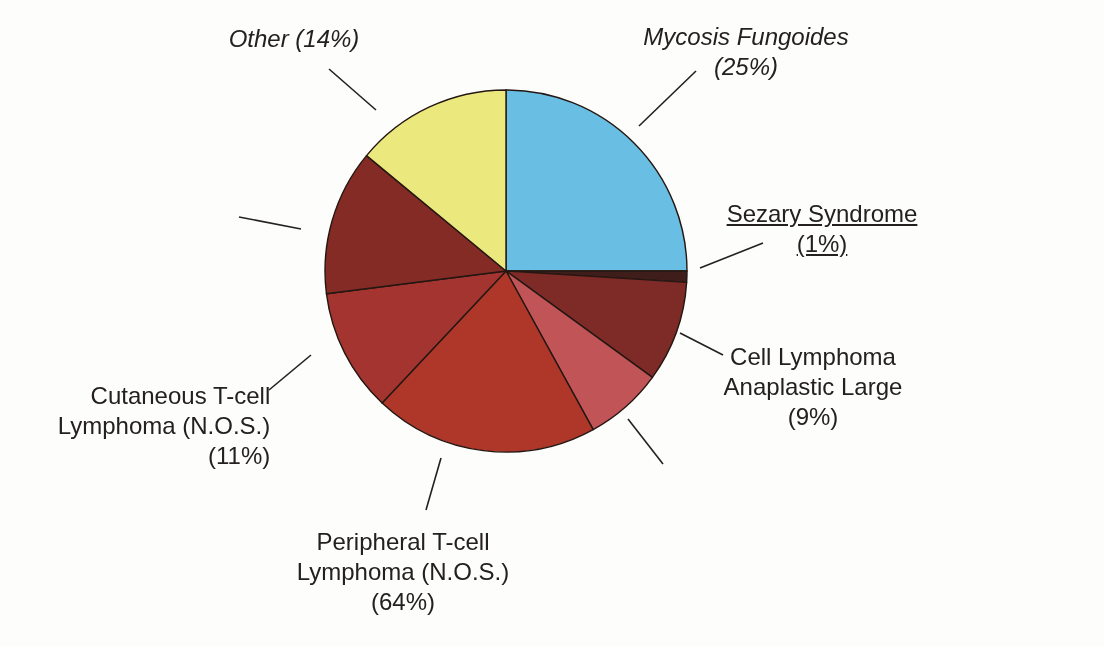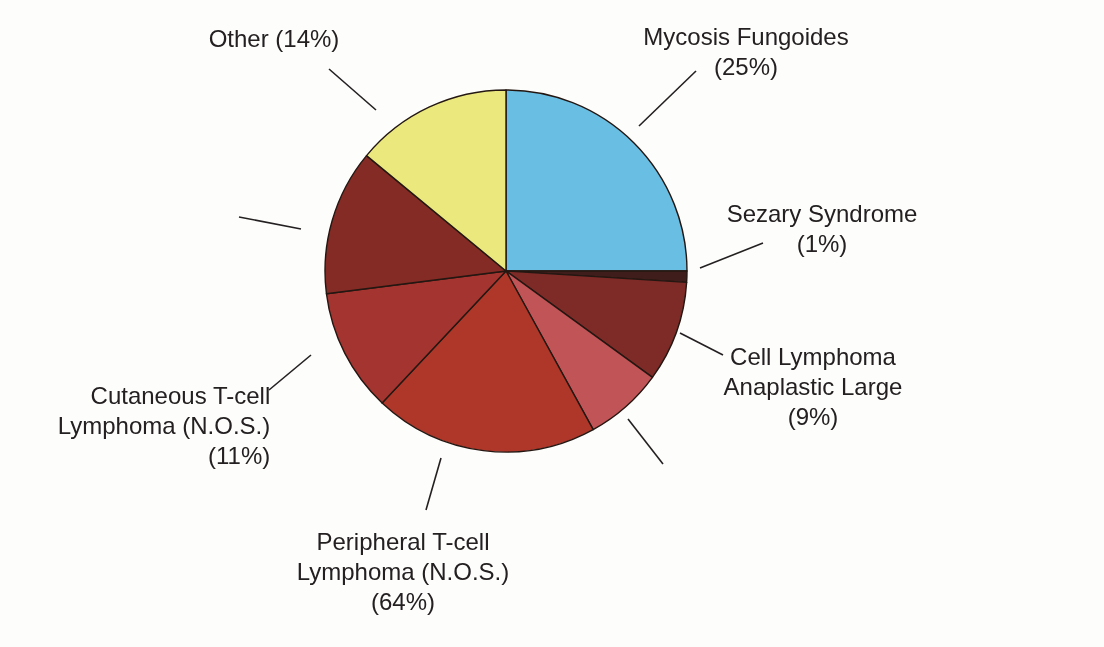--- a/index.html
+++ b/index.html
@@ -22,28 +22,28 @@
   }
   .lbl {
     position: absolute;
     transform: translateX(-50%);
     text-align: center;
     font-size: 24px;
     line-height: 30px;
     color: #242021;
     white-space: nowrap;
   }
-  .lbl-mycosis     { left: 746px; top: 22px; }
-  .lbl-sezary      { left: 822px; top: 199px; }
+  .lbl-mycosis     { left: 746px; top: 22px; font-style: italic; }
+  .lbl-sezary      { left: 822px; top: 199px; text-decoration: underline; }
   .lbl-anaplastic  { left: 813px; top: 342px; }
   .lbl-angio       { left: 756px; top: 485px; }
   .lbl-peripheral  { left: 403px; top: 527px; }
   .lbl-cutaneous   { left: 164px; top: 381px; text-align: right; }
   .lbl-adult       { left: 166px; top: 137px; }
-  .lbl-other       { left: 274px; top: 24px; }
+  .lbl-other       { left: 294px; top: 24px; font-style: italic; }
 </style>
 </head>
 <body>
 
 <div class="canvas">
 
   <svg id="figure-svg" width="1104" height="647" viewBox="0 0 1104 647">
       <path d="M 506 271 L 506.00 90.00 A 181 181 0 0 1 687.00 271.00 Z" fill="#69BEE3" stroke="#241712" stroke-width="1.4" stroke-linejoin="round"></path>
       <path d="M 506 271 L 687.00 271.00 A 181 181 0 0 1 686.64 282.37 Z" fill="#3F1D1A" stroke="#241712" stroke-width="1.4" stroke-linejoin="round"></path>
       <path d="M 506 271 L 686.64 282.37 A 181 181 0 0 1 652.43 377.39 Z" fill="#7E2A27" stroke="#241712" stroke-width="1.4" stroke-linejoin="round"></path>

